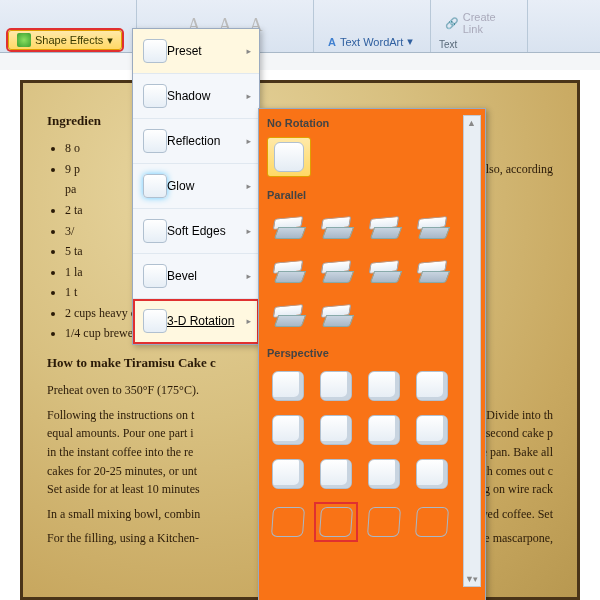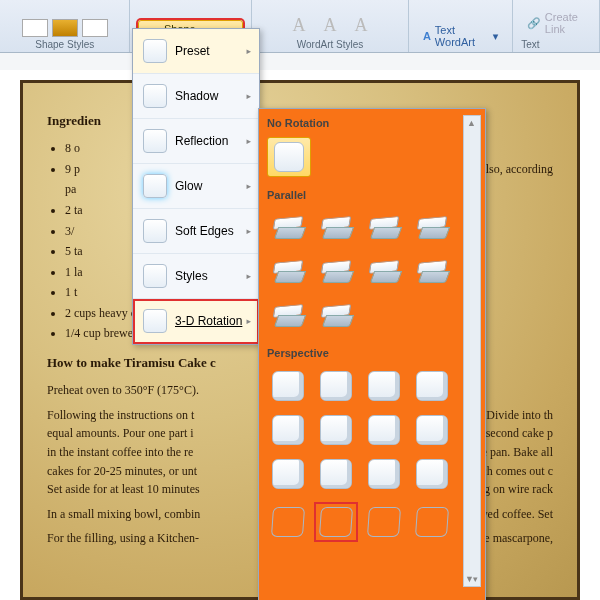--- a/index.html
+++ b/index.html
@@ -16,21 +16,21 @@
 .tinyswatch.blank{background:#fff}
 .ruler{height:18px;background:#f4f6f8;border-bottom:1px solid #a8b8c8}
 .page{position:absolute;left:0;top:70px;width:600px;height:530px;background:#fff;display:flex;justify-content:center}
 .parch{margin-top:10px;width:560px;height:520px;background:radial-gradient(ellipse at 30% 20%,#e8d6a0,#d8c080 40%,#c8a860 75%,#b89850);border:3px solid #4a3418;padding:28px 24px;box-sizing:border-box;color:#2a1a08;font-family:Georgia,serif;font-size:12px;line-height:1.55}
 .parch h3{margin:0 0 8px;font-size:13px}
 .parch ul{margin:0 0 10px 18px;padding:0}
 .parch li{list-style:disc;margin:2px 0}
 .parch p{margin:6px 0}
 
 .menu{position:absolute;left:132px;top:28px;width:126px;background:#f4f7fb;border:1px solid #9aaac0;box-shadow:2px 2px 6px rgba(0,0,0,.25)}
-.mi{display:flex;align-items:center;gap:8px;padding:10px 10px;border-bottom:1px solid #e0e8f0;position:relative}
+.mi{display:flex;align-items:center;padding:10px 10px;border-bottom:1px solid #e0e8f0;position:relative}
 .mi .sq{width:22px;height:22px;background:linear-gradient(#fff,#e6eef6);border:1px solid #b0c0d0;border-radius:4px}
 .mi .ar{position:absolute;right:8px;color:#888;font-size:9px}
 .mi.sel{outline:2px solid #e03030;outline-offset:-2px;background:#fff8e0}
 .mi.selbg{background:#fff8e0}
 
 .gal{position:absolute;left:258px;top:108px;width:228px;height:592px;background:#f97316;border:1px solid #9aaac0;box-shadow:2px 2px 6px rgba(0,0,0,.3);padding:4px 6px;box-sizing:border-box}
 .ghdr{font-size:11px;font-weight:bold;color:#444;padding:4px 2px 6px}
 .scrollbit{position:absolute;right:4px;top:6px;width:16px;height:470px;background:#e8eef4;border:1px solid #c0cad6}
 .scrollbit::before{content:"▲";position:absolute;top:2px;left:3px;font-size:9px;color:#888}
 .scrollbit::after{content:"▼▾";position:absolute;bottom:2px;left:1px;font-size:9px;color:#888;letter-spacing:-1px}
@@ -42,28 +42,20 @@
 .iso{width:32px;height:26px;position:relative}
 .iso .top{position:absolute;width:26px;height:14px;background:linear-gradient(#fff,#e4ecf4);border:1px solid #9ab;transform:skewX(-20deg) scaleY(.7) rotate(-8deg);left:2px;top:0;border-radius:3px}
 .iso .side{position:absolute;width:26px;height:10px;background:linear-gradient(#c8d4e0,#a8b8c8);border:1px solid #8aa;transform:skewX(-20deg);left:4px;top:12px;border-radius:0 0 3px 3px}
 .persp{width:30px;height:28px;background:linear-gradient(#fff,#e4ecf4);border:1px solid #b0c0d0;border-radius:6px;box-shadow:inset -4px -3px 0 #c8d4e0}
 .obl{width:30px;height:28px;background:none;border:1px solid #a8b8c8;border-radius:6px;transform:skewX(-4deg)}
 </style>
 </head>
 <body>
 
 <div class="ribbon">
-  <div class="rgrp" style="width:130px">
-    <div style="display:flex">
-      <div class="tinyswatch blank"></div>
-      <div class="tinyswatch gold"></div>
-      <div class="tinyswatch blank"></div>
-    </div>
-    <div class="lbl">Shape Styles</div>
-  </div>
   <div class="rgrp" style="width:120px;align-items:flex-start;padding-top:4px">
     <div class="effbtn">
       <span class="gico"></span>
       <span>Shape Effects</span>
       <span>▾</span>
     </div>
   </div>
   <div class="rgrp" style="width:160px">
     <div style="display:flex">
       <span class="bigA">A</span>
@@ -133,21 +125,21 @@
       <span>Glow</span>
       <span class="ar">▸</span>
     </div>
   <div class="mi">
       <div class="sq"></div>
       <span>Soft Edges</span>
       <span class="ar">▸</span>
     </div>
   <div class="mi">
       <div class="sq"></div>
-      <span>Styles</span>
+      <span>Bevel</span>
       <span class="ar">▸</span>
     </div>
   <div class="mi sel">
       <div class="sq"></div>
       <span style="text-decoration:underline">3-D Rotation</span>
       <span class="ar">▸</span>
     </div>
 </div>
 
 <div class="gal">

